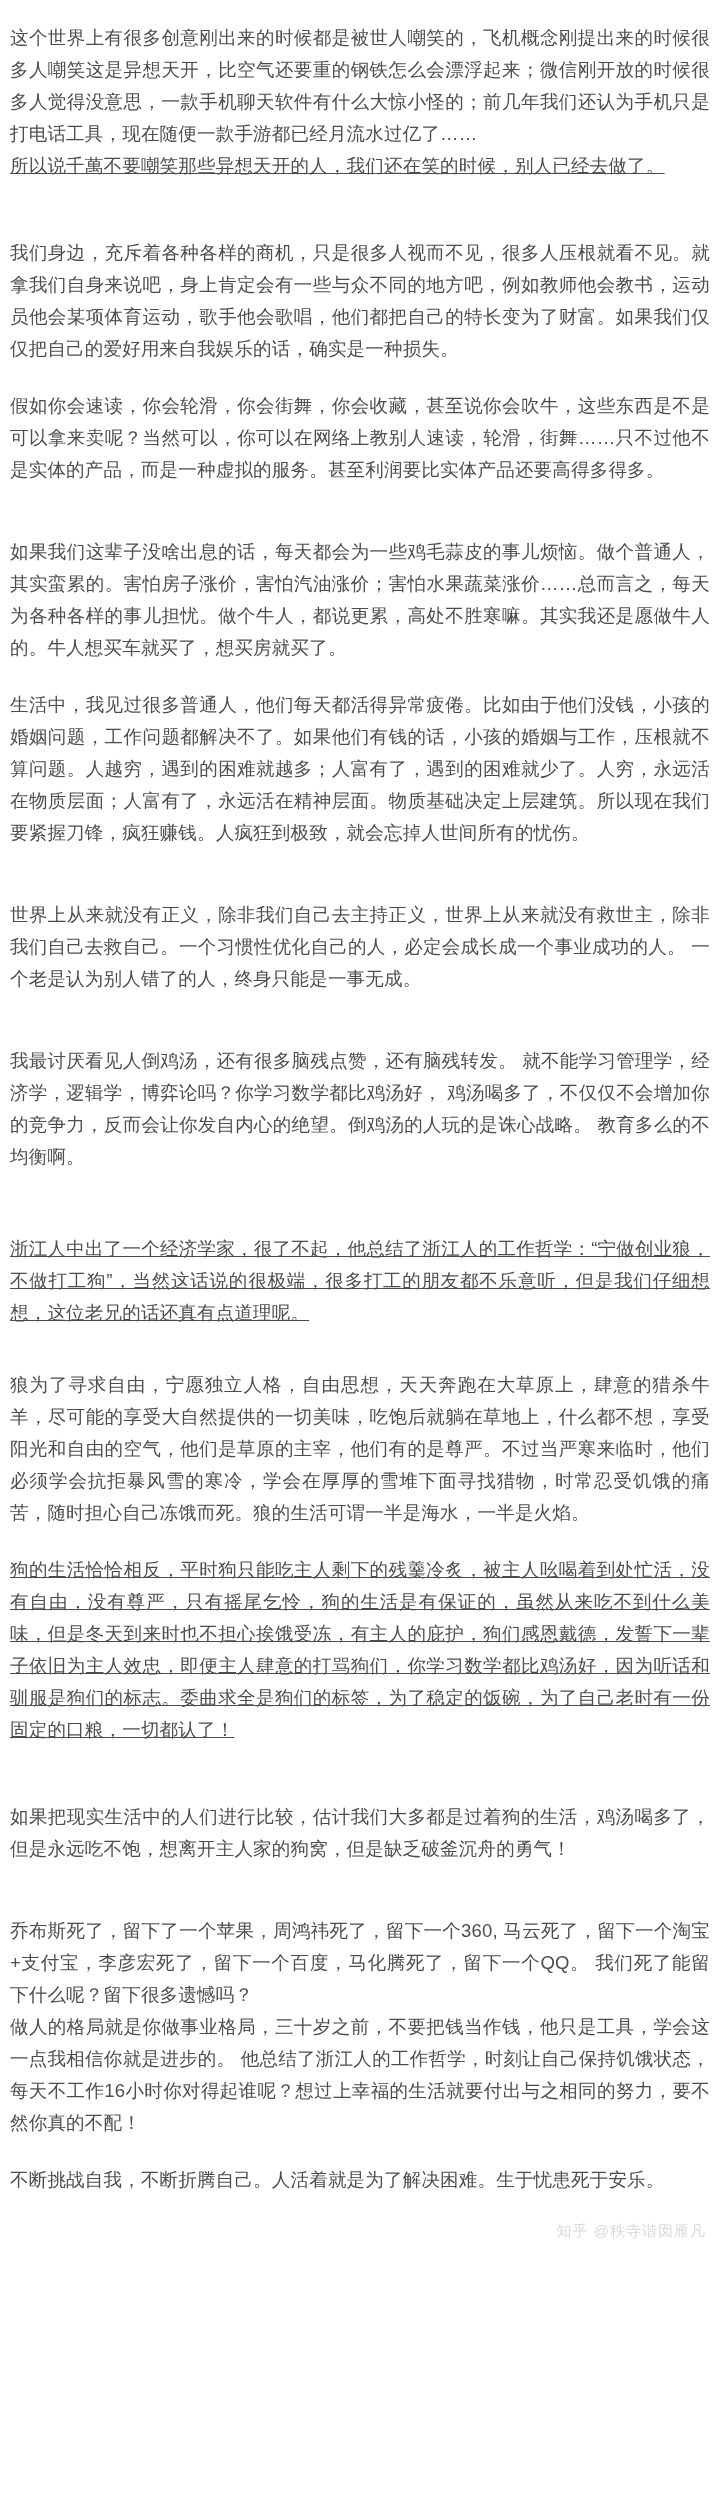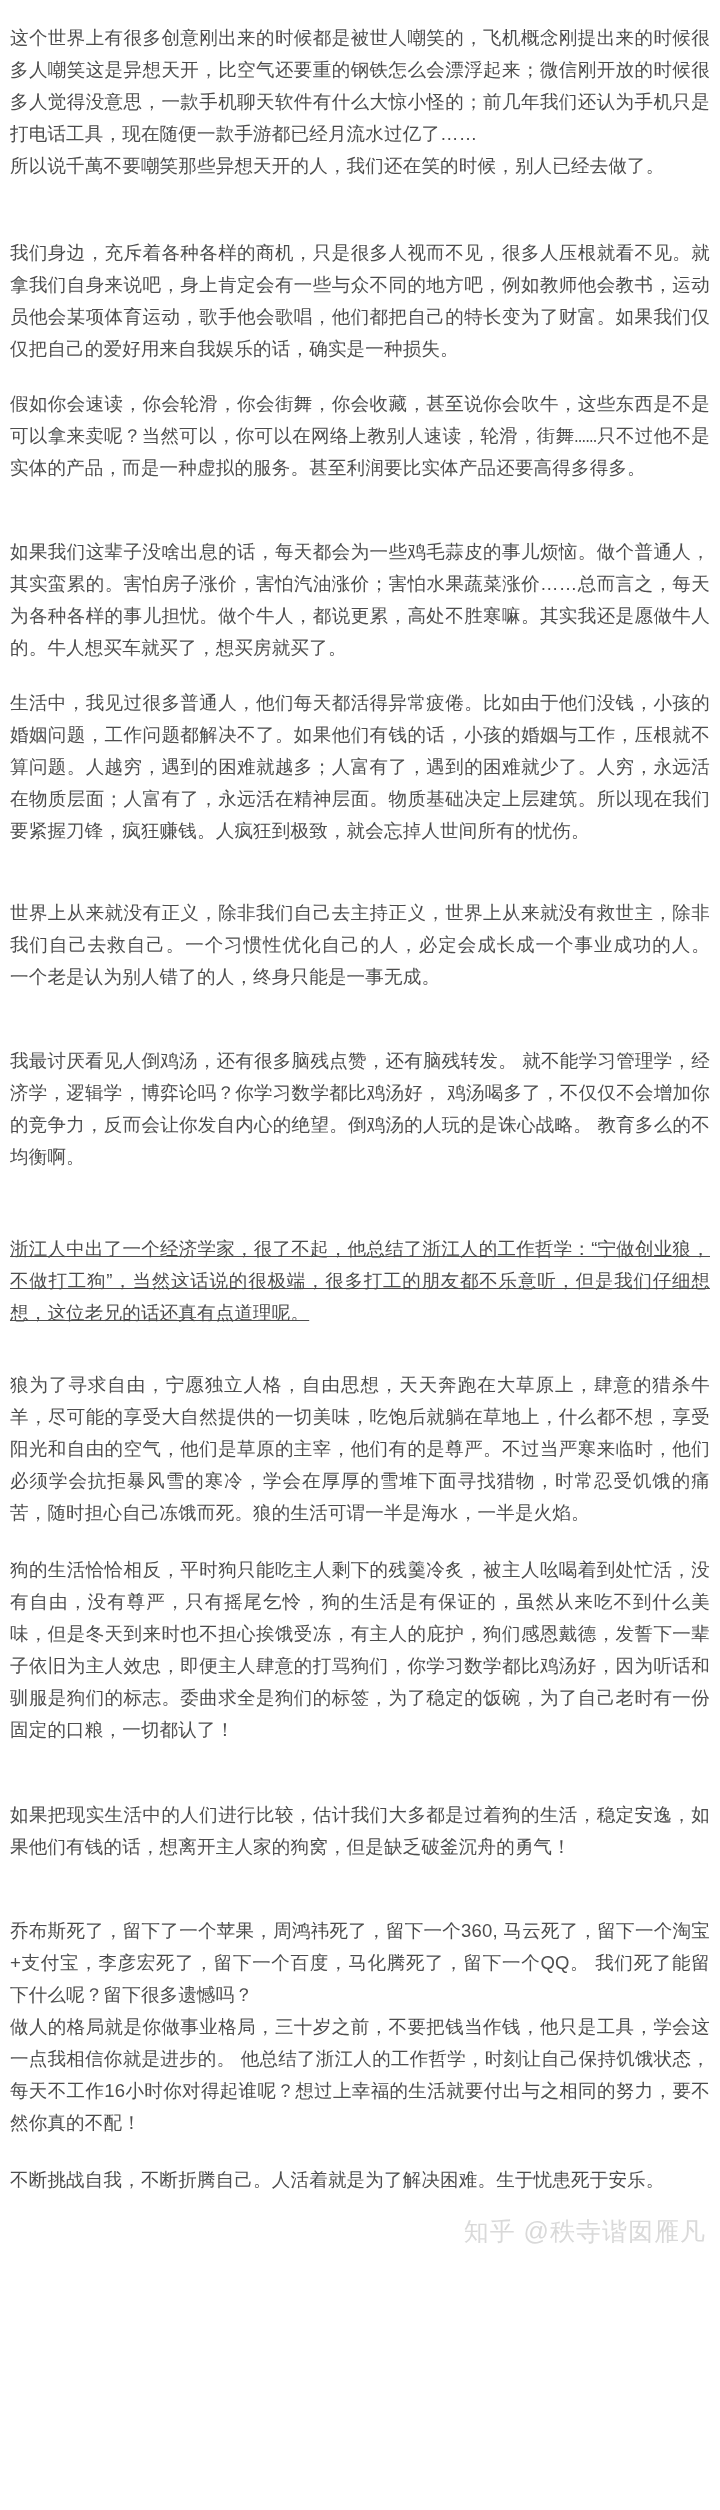--- a/index.html
+++ b/index.html
@@ -26,46 +26,46 @@
     line-height: 32px;
     text-align: justify;
     letter-spacing: 0.2px;
     word-break: break-all;
   }
   
   .m0  { margin-bottom: 0; }
   .m20 { margin-bottom: 20px; }
   .m25 { margin-bottom: 25px; }
   .m40 { margin-bottom: 40px; text-decoration: underline; }
-  .m50 { margin-bottom: 50px; font-family: Liberation Mono, monospace; }
-  .m55 { margin-bottom: 55px; }
+  .m50 { margin-bottom: 50px; }
+  .m55 { margin-bottom: 55px; text-decoration: underline; }
   .m60 { margin-bottom: 60px; }
   .watermark {
     margin-top: 6px;
     padding-right: 4px;
     text-align: right;
-    font-size: 25px;
+    font-size: 15px;
     line-height: 30px;
     color: #d9d9d9;
     letter-spacing: 1px;
   }
 </style>
 </head>
 <body>
 
 <main class="article">
   <p class="para m0">这个世界上有很多创意刚出来的时候都是被世人嘲笑的，飞机概念刚提出来的时候很多人嘲笑这是异想天开，比空气还要重的钢铁怎么会漂浮起来；微信刚开放的时候很多人觉得没意思，一款手机聊天软件有什么大惊小怪的；前几年我们还认为手机只是打电话工具，现在随便一款手游都已经月流水过亿了……</p>
   <p class="para m55">所以说千萬不要嘲笑那些异想天开的人，我们还在笑的时候，别人已经去做了。</p>
   <p class="para m25">我们身边，充斥着各种各样的商机，只是很多人视而不见，很多人压根就看不见。就拿我们自身来说吧，身上肯定会有一些与众不同的地方吧，例如教师他会教书，运动员他会某项体育运动，歌手他会歌唱，他们都把自己的特长变为了财富。如果我们仅仅把自己的爱好用来自我娱乐的话，确实是一种损失。</p>
   <p class="para m50">假如你会速读，你会轮滑，你会街舞，你会收藏，甚至说你会吹牛，这些东西是不是可以拿来卖呢？当然可以，你可以在网络上教别人速读，轮滑，街舞……只不过他不是实体的产品，而是一种虚拟的服务。甚至利润要比实体产品还要高得多得多。</p>
   <p class="para m25">如果我们这辈子没啥出息的话，每天都会为一些鸡毛蒜皮的事儿烦恼。做个普通人，其实蛮累的。害怕房子涨价，害怕汽油涨价；害怕水果蔬菜涨价……总而言之，每天为各种各样的事儿担忧。做个牛人，都说更累，高处不胜寒嘛。其实我还是愿做牛人的。牛人想买车就买了，想买房就买了。</p>
   <p class="para m50">生活中，我见过很多普通人，他们每天都活得异常疲倦。比如由于他们没钱，小孩的婚姻问题，工作问题都解决不了。如果他们有钱的话，小孩的婚姻与工作，压根就不算问题。人越穷，遇到的困难就越多；人富有了，遇到的困难就少了。人穷，永远活在物质层面；人富有了，永远活在精神层面。物质基础决定上层建筑。所以现在我们要紧握刀锋，疯狂赚钱。人疯狂到极致，就会忘掉人世间所有的忧伤。</p>
   <p class="para m50">世界上从来就没有正义，除非我们自己去主持正义，世界上从来就没有救世主，除非我们自己去救自己。一个习惯性优化自己的人，必定会成长成一个事业成功的人。 一个老是认为别人错了的人，终身只能是一事无成。</p>
   <p class="para m60">我最讨厌看见人倒鸡汤，还有很多脑残点赞，还有脑残转发。 就不能学习管理学，经济学，逻辑学，博弈论吗？你学习数学都比鸡汤好， 鸡汤喝多了，不仅仅不会增加你的竞争力，反而会让你发自内心的绝望。倒鸡汤的人玩的是诛心战略。 教育多么的不均衡啊。</p>
   <p class="para m40">浙江人中出了一个经济学家，很了不起，他总结了浙江人的工作哲学：“宁做创业狼，不做打工狗”，当然这话说的很极端，很多打工的朋友都不乐意听，但是我们仔细想想，这位老兄的话还真有点道理呢。</p>
   <p class="para m25">狼为了寻求自由，宁愿独立人格，自由思想，天天奔跑在大草原上，肆意的猎杀牛羊，尽可能的享受大自然提供的一切美味，吃饱后就躺在草地上，什么都不想，享受阳光和自由的空气，他们是草原的主宰，他们有的是尊严。不过当严寒来临时，他们必须学会抗拒暴风雪的寒冷，学会在厚厚的雪堆下面寻找猎物，时常忍受饥饿的痛苦，随时担心自己冻饿而死。狼的生活可谓一半是海水，一半是火焰。</p>
   <p class="para m55">狗的生活恰恰相反，平时狗只能吃主人剩下的残羹冷炙，被主人吆喝着到处忙活，没有自由，没有尊严，只有摇尾乞怜，狗的生活是有保证的，虽然从来吃不到什么美味，但是冬天到来时也不担心挨饿受冻，有主人的庇护，狗们感恩戴德，发誓下一辈子依旧为主人效忠，即便主人肆意的打骂狗们，你学习数学都比鸡汤好，因为听话和驯服是狗们的标志。委曲求全是狗们的标签，为了稳定的饭碗，为了自己老时有一份固定的口粮，一切都认了！</p>
-  <p class="para m50">如果把现实生活中的人们进行比较，估计我们大多都是过着狗的生活，稳定安逸，如果他们有钱的话，想离开主人家的狗窝，但是缺乏破釜沉舟的勇气！</p>
+  <p class="para m50">如果把现实生活中的人们进行比较，估计我们大多都是过着狗的生活，鸡汤喝多了，但是永远吃不饱，想离开主人家的狗窝，但是缺乏破釜沉舟的勇气！</p>
   <p class="para m0">乔布斯死了，留下了一个苹果，周鸿祎死了，留下一个360, 马云死了，留下一个淘宝+支付宝，李彦宏死了，留下一个百度，马化腾死了，留下一个QQ。 我们死了能留下什么呢？留下很多遗憾吗？</p>
   <p class="para m25">做人的格局就是你做事业格局，三十岁之前，不要把钱当作钱，他只是工具，学会这一点我相信你就是进步的。 他总结了浙江人的工作哲学，时刻让自己保持饥饿状态，每天不工作16小时你对得起谁呢？想过上幸福的生活就要付出与之相同的努力，要不然你真的不配！</p>
   <p class="para m20">不断挑战自我，不断折腾自己。人活着就是为了解决困难。生于忧患死于安乐。</p>
   <div class="watermark">知乎 @秩寺谐囡雁凡</div>
 </main>
 
 </body></html>

